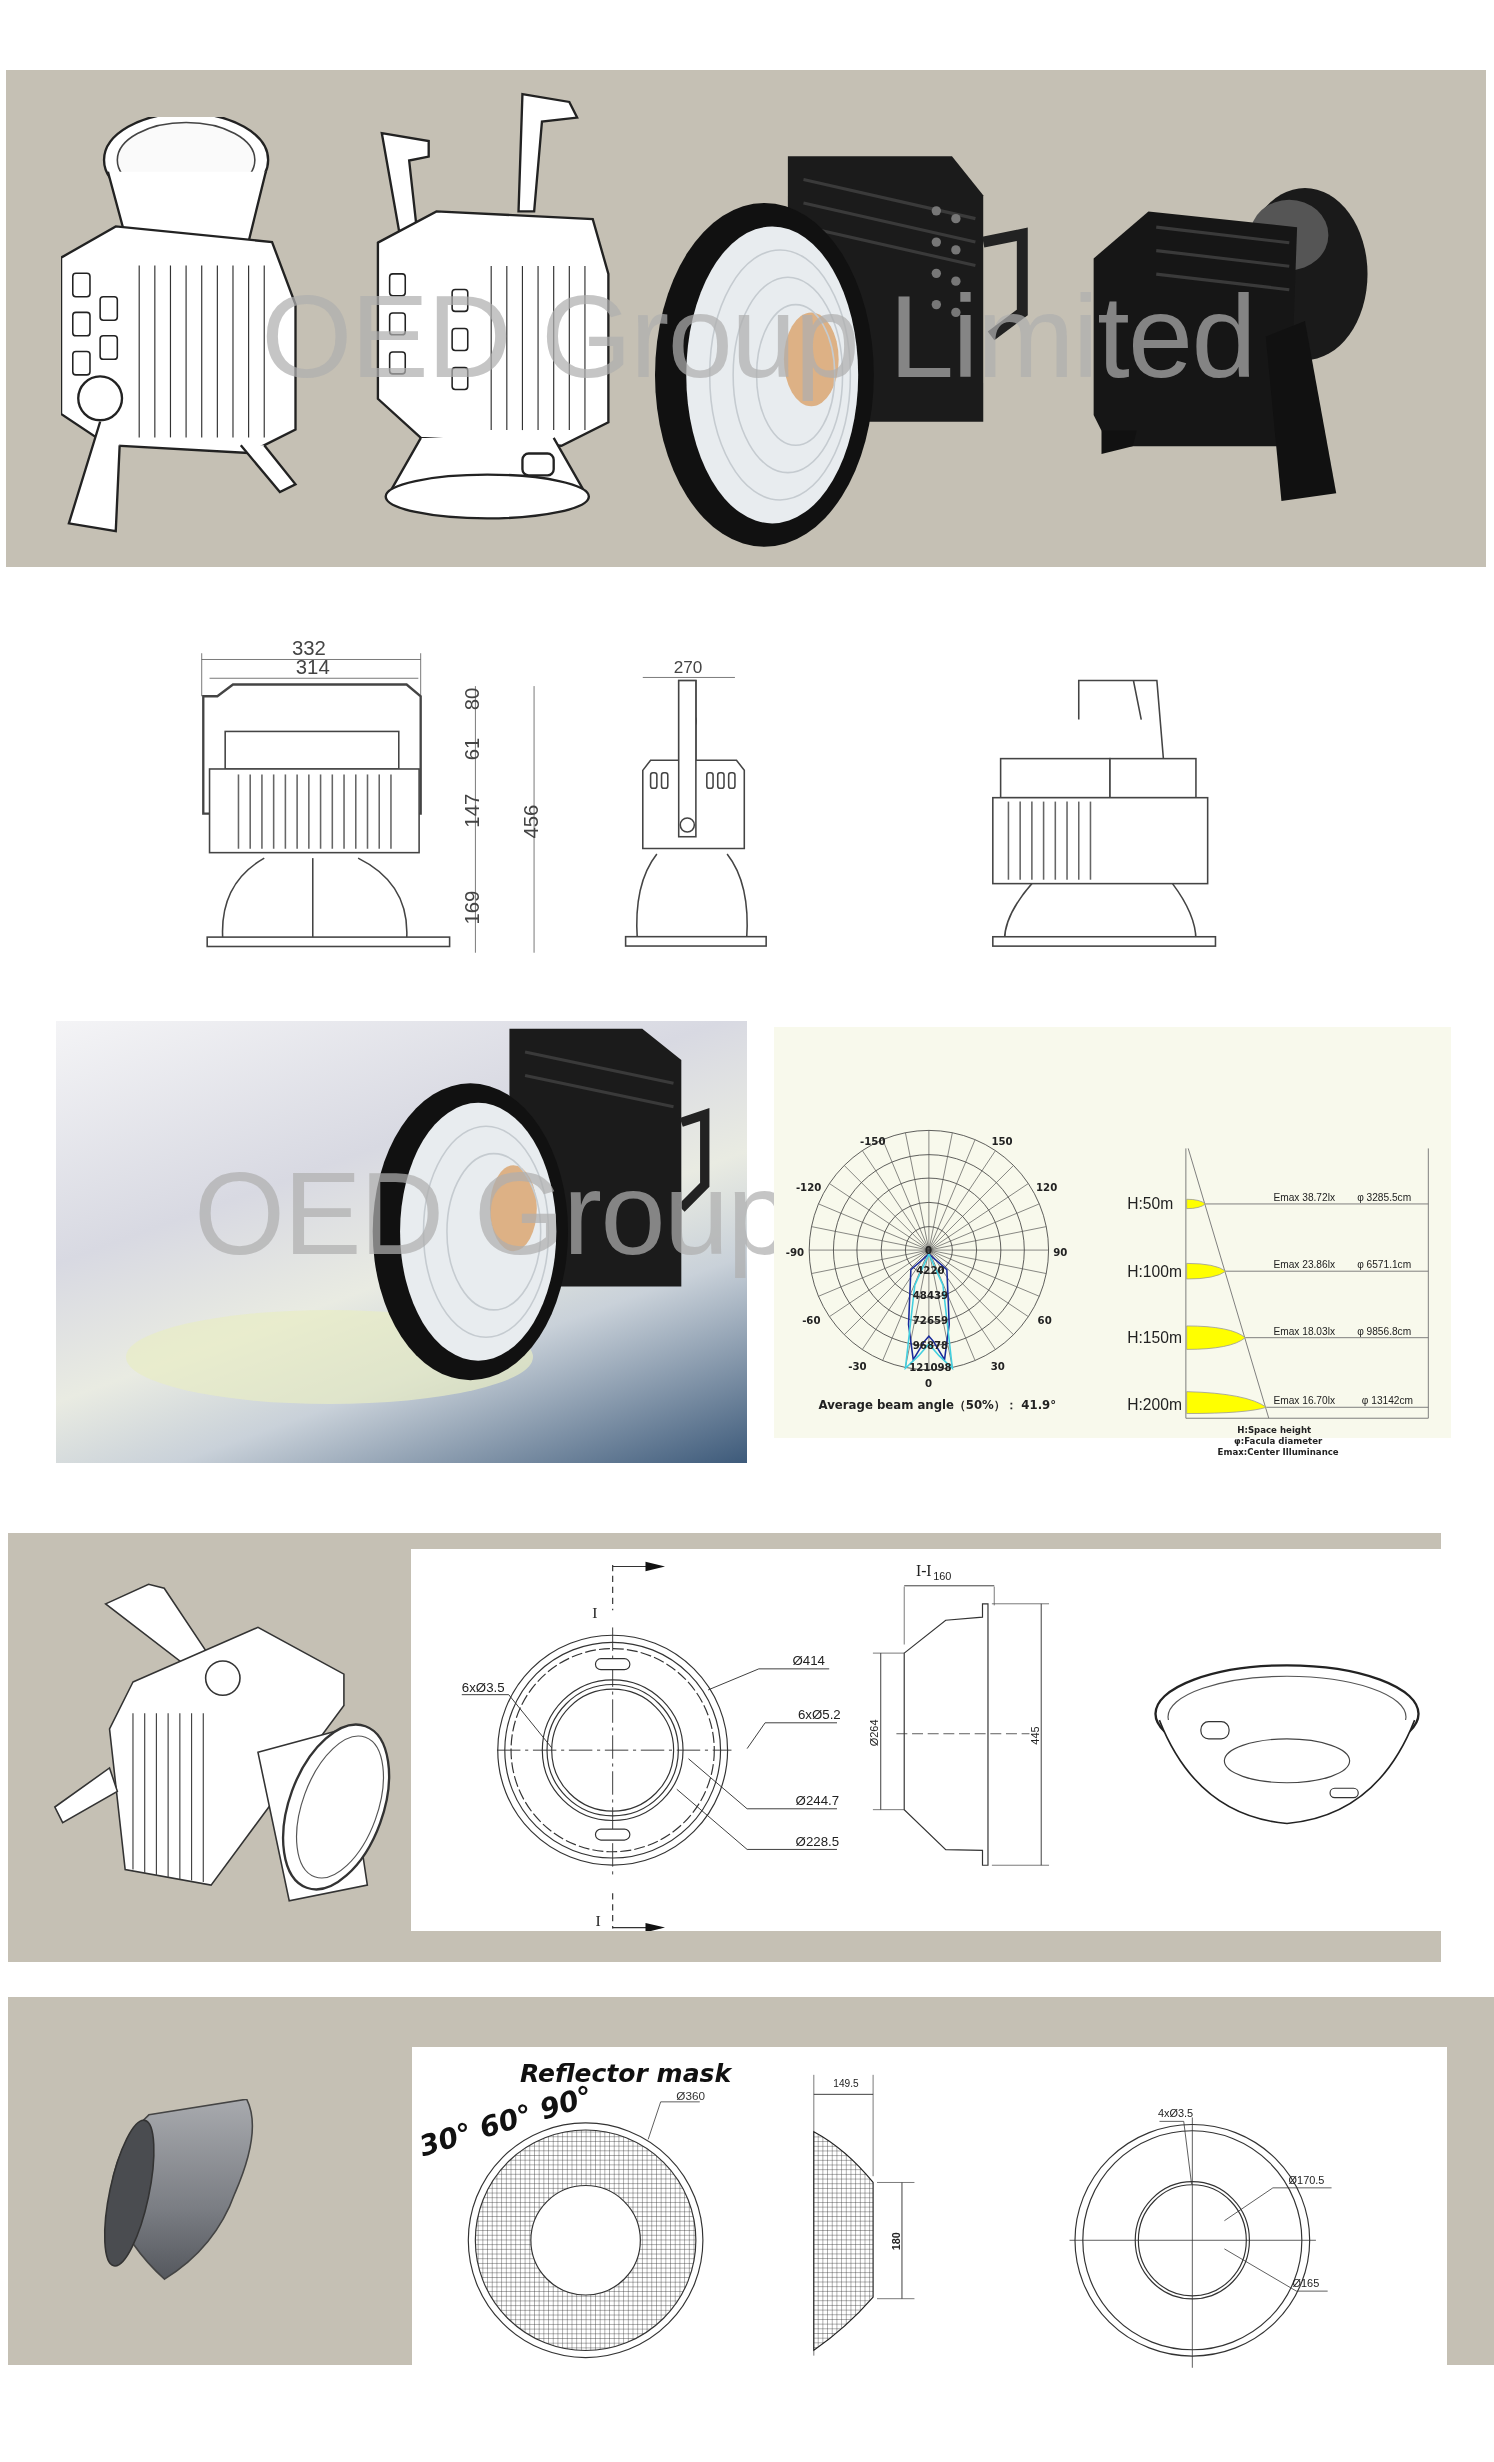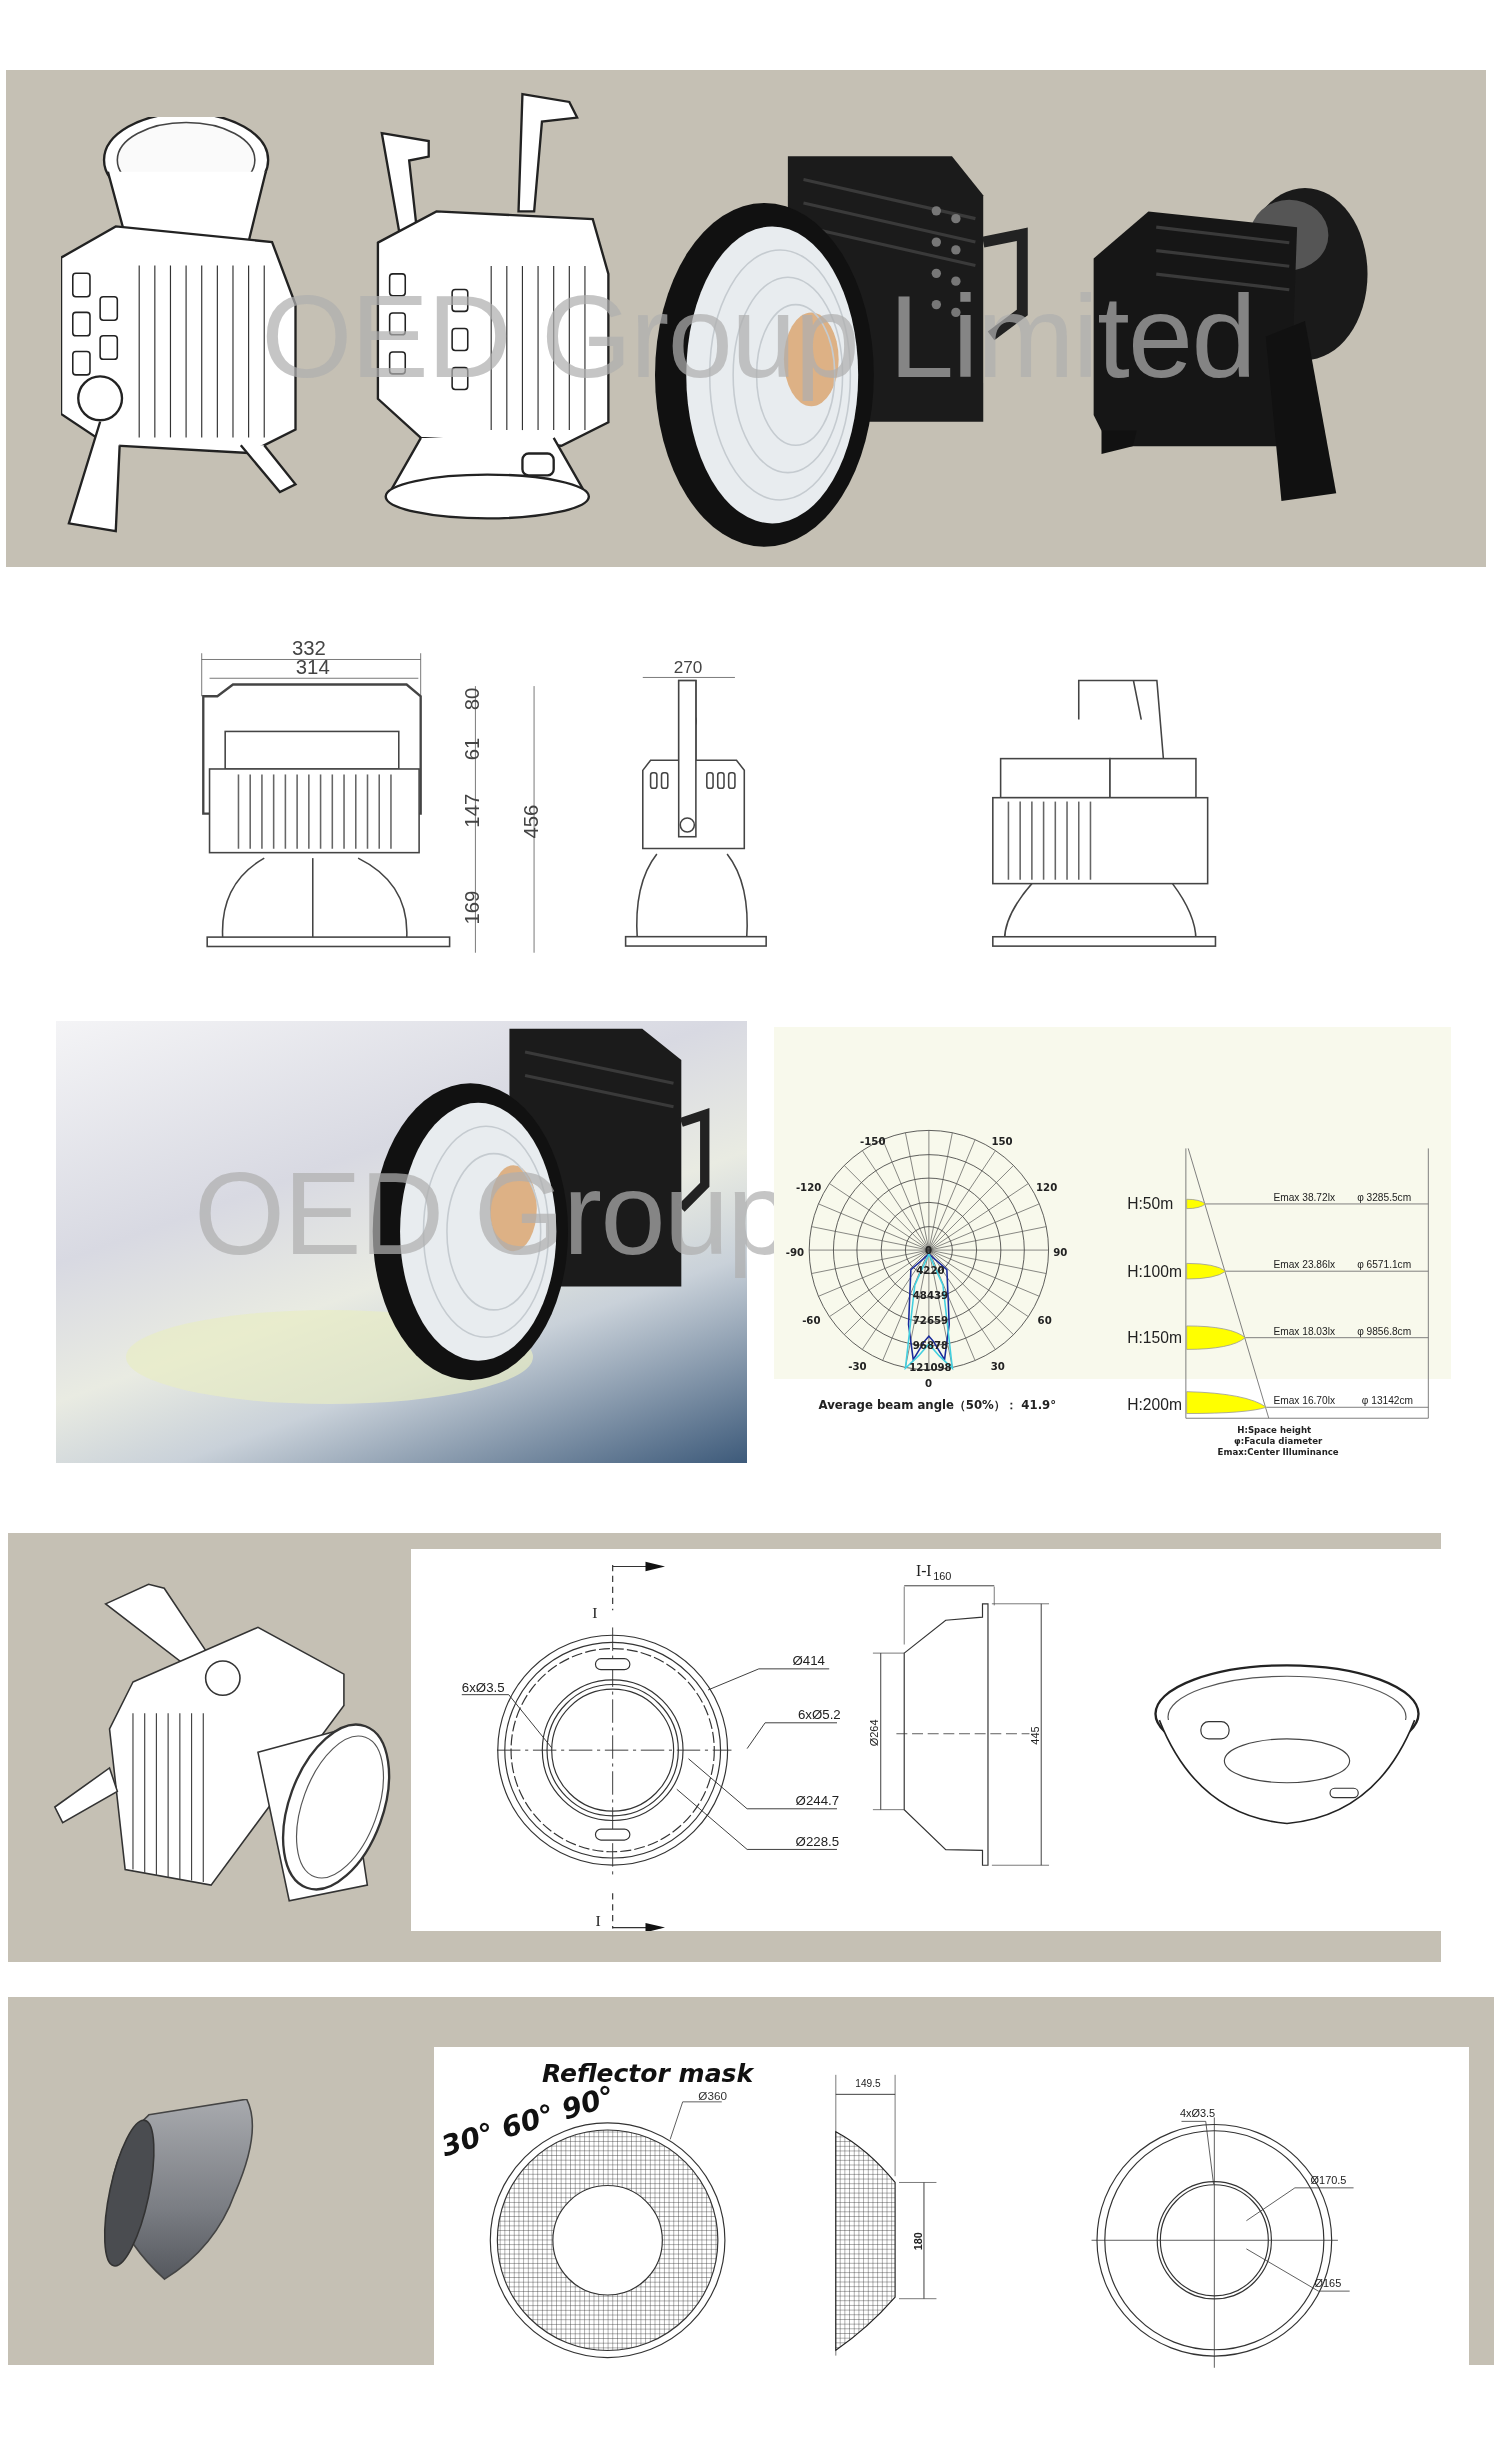--- a/index.html
+++ b/index.html
@@ -212,21 +212,21 @@
     <ellipse cx="170" cy="280" rx="100" ry="165" fill="#e8ecef"></ellipse>
     <ellipse cx="215" cy="250" rx="30" ry="55" fill="#d9a36a" opacity="0.8"></ellipse>
     <g fill="none" stroke="#c5cbd0" stroke-width="2">
       <ellipse cx="180" cy="280" rx="80" ry="135"></ellipse>
         <ellipse cx="190" cy="280" rx="60" ry="100"></ellipse>
     </g>
   </svg>
   <div class="watermark" style="left:94px; top:125px;">OED Group Limited</div>
 </div>
 
-<div class="photometric" style="left:774px; top:1027px; width:677px; height:352px;">
+<div class="photometric" style="left:774px; top:1027px; width:677px; height:411px;">
 
   <svg class="abs" style="left:0; top:0;" width="352" height="436" viewBox="0 0 450 557">
     <g fill="none" stroke="#333" stroke-width="1">
       <circle cx="198" cy="285" r="153"></circle>
         <circle cx="198" cy="285" r="122"></circle>
       <circle cx="198" cy="285" r="92"></circle>
         <circle cx="198" cy="285" r="61"></circle>
       <circle cx="198" cy="285" r="30"></circle>
     </g>
     <g stroke="#444" stroke-width="0.8" id="spokes">
@@ -409,21 +409,21 @@
       <linearGradient id="maskgrad" x1="0" y1="0" x2="0" y2="1">
         <stop offset="0" stop-color="#a8aaae"></stop>
           <stop offset="0.6" stop-color="#7b7e84"></stop>
           <stop offset="1" stop-color="#55585e"></stop>
       </linearGradient>
     </defs>
     <path d="M65 20 L190 0 Q210 40 175 120 Q150 190 85 230 Q40 190 15 130 Q20 60 65 20 Z" fill="url(#maskgrad)" stroke="#444" stroke-width="2"></path>
     <ellipse cx="40" cy="120" rx="25" ry="95" transform="rotate(12 40 120)" fill="#4a4c50" stroke="#333" stroke-width="2"></ellipse>
   </svg>
 </div>
-<div class="panel-white" style="left:434px; top:2047px; width:1035px; height:331px;">
+<div class="panel-white" style="left:412px; top:2047px; width:1035px; height:331px;">
   <svg class="abs" style="left:0; top:0;" width="391" height="331" viewBox="0 0 500 423">
     <defs>
       <pattern id="meshpat" width="6" height="6" patternUnits="userSpaceOnUse">
         <rect width="6" height="6" fill="#fff"></rect>
           <path d="M0 0 L6 0 M0 0 L0 6" stroke="#333" stroke-width="1"></path>
       </pattern>
     </defs>
     <text x="138" y="44" font-family="DejaVu Sans, sans-serif" font-size="32" font-weight="bold" font-style="italic" fill="#111">Reflector mask</text>
     <text x="0" y="0" font-family="DejaVu Sans, sans-serif" font-size="36" font-weight="bold" font-style="italic" fill="#111" transform="translate(14,140) rotate(-17)">30° 60° 90°</text>
     <text x="338" y="68" font-family="Liberation Sans, sans-serif" font-size="15" fill="#333">Ø360</text>

